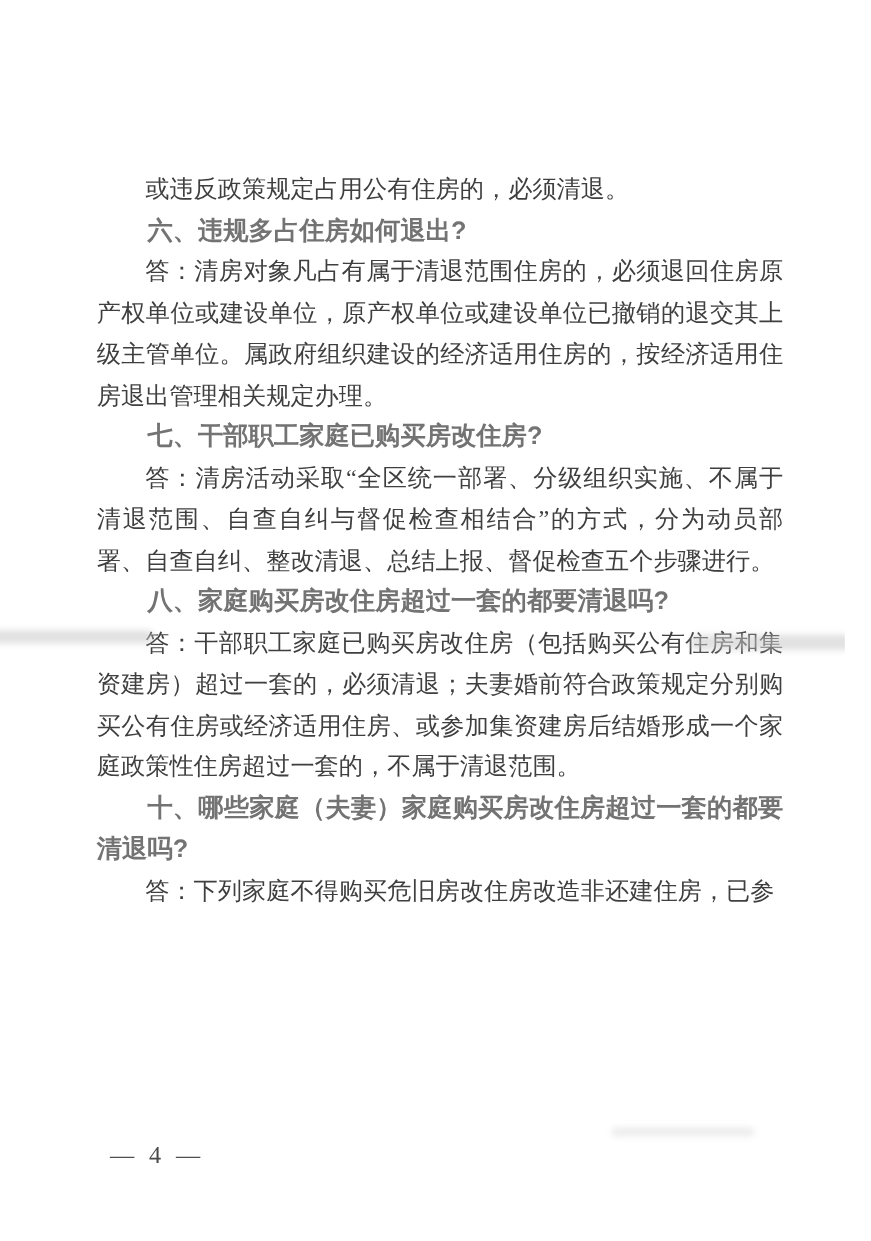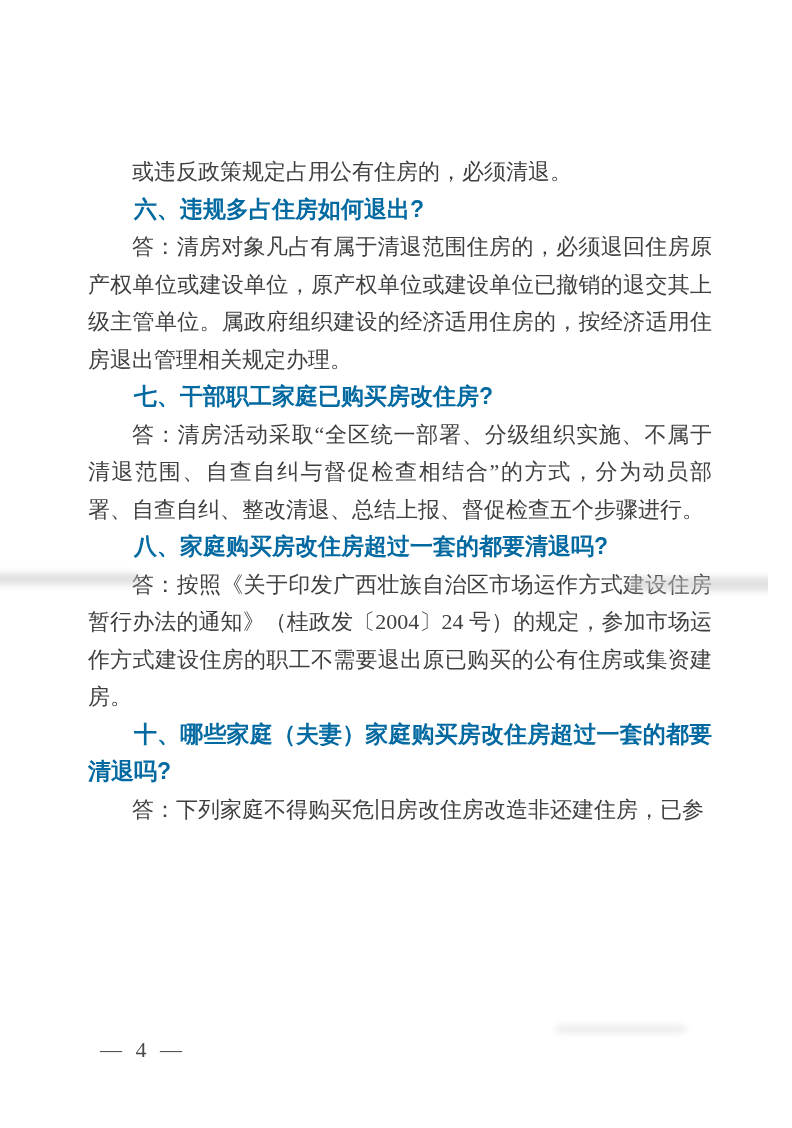--- a/index.html
+++ b/index.html
@@ -30,21 +30,21 @@
   .content p {
     margin: 0;
     text-indent: 2em;
   }
   .content h2 {
     margin: 0;
     font-size: 23px;
     line-height: 37.5px;
     font-weight: bold;
     text-indent: 2em;
-    color: #0369a1;
+    color: #737373;
     text-align: justify;
     font-family: "Liberation Sans", sans-serif;
   }
   .page-number {
     position: absolute;
     left: 100px;
     top: 1012px;
     font-size: 22px;
     letter-spacing: 4px;
     color: #4a4a4a;
@@ -72,22 +72,22 @@
 
     <p>或违反政策规定占用公有住房的，必须清退。</p>
 
     <h2>六、违规多占住房如何退出?</h2>
     <p>答：清房对象凡占有属于清退范围住房的，必须退回住房原产权单位或建设单位，原产权单位或建设单位已撤销的退交其上级主管单位。属政府组织建设的经济适用住房的，按经济适用住房退出管理相关规定办理。</p>
 
     <h2>七、干部职工家庭已购买房改住房?</h2>
     <p>答：清房活动采取“全区统一部署、分级组织实施、不属于清退范围、自查自纠与督促检查相结合”的方式，分为动员部署、自查自纠、整改清退、总结上报、督促检查五个步骤进行。</p>
 
     <h2>八、家庭购买房改住房超过一套的都要清退吗?</h2>
+    <p>答：干部职工家庭已购买房改住房（包括购买公有住房和集资建房）超过一套的，必须清退；夫妻婚前符合政策规定分别购买公有住房或经济适用住房、或参加集资建房后结婚形成一个家庭政策性住房超过一套的，不属于清退范围。</p>
 
-    <p>答：按照《关于印发广西壮族自治区市场运作方式建设住房暂行办法的通知》（桂政发〔2004〕24 号）的规定，参加市场运作方式建设住房的职工不需要退出原已购买的公有住房或集资建房。</p>
 
     <h2>十、哪些家庭（夫妻）家庭购买房改住房超过一套的都要清退吗?</h2>
     <p>答：下列家庭不得购买危旧房改住房改造非还建住房，已参</p>
 
   </div>
 
   <div class="page-number">— 4 —</div>
 
   <div class="smudge smudge-left"></div>
   <div class="smudge smudge-right"></div>

